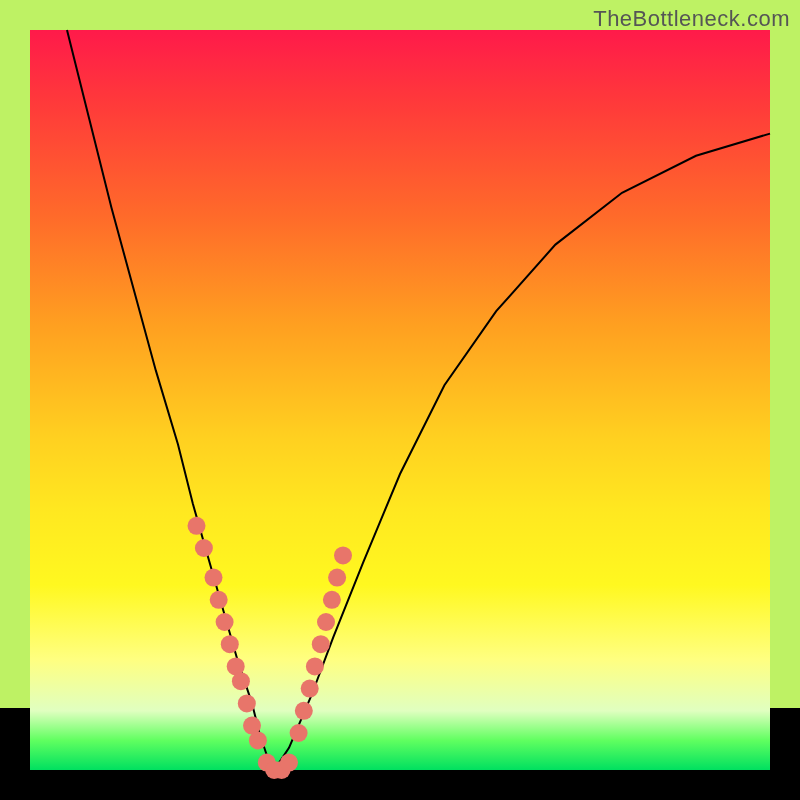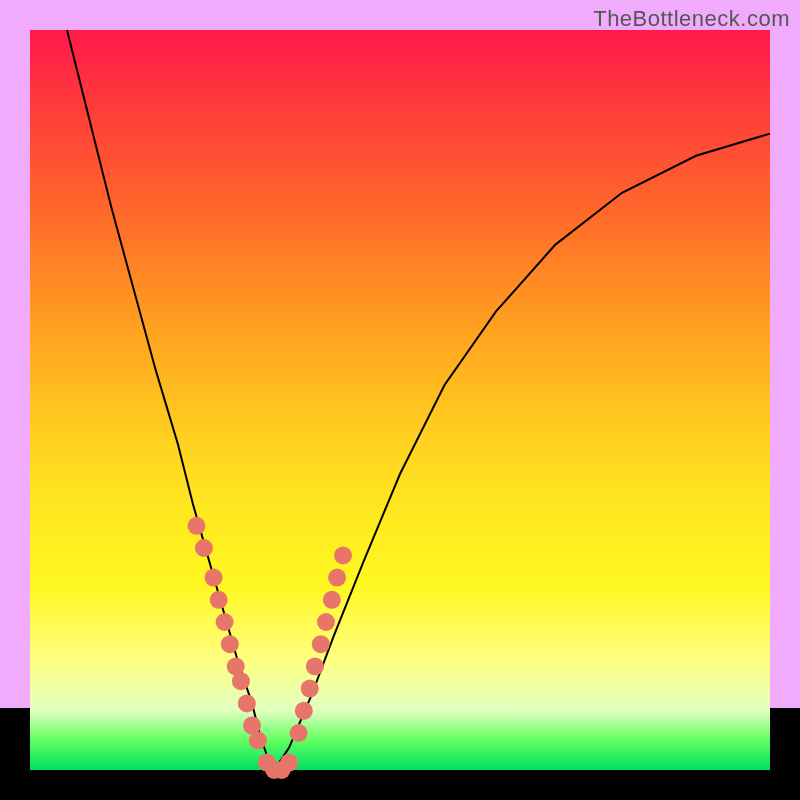--- a/index.html
+++ b/index.html
@@ -8,21 +8,21 @@
     width: 800px;
     height: 800px;
     overflow: hidden;
     background: #000;
     font-family: -apple-system, BlinkMacSystemFont, "Segoe UI", Arial, sans-serif;
   }
   .chart-container {
     position: relative;
     width: 800px;
     height: 708px;
-    background: #f0abfc;
+    background: #bef264;
   }
   .plot-area {
     position: absolute;
     left: 30px;
     top: 30px;
     width: 740px;
     height: 740px;
     background: linear-gradient(to bottom,
       #ff1a4a 0%,
       #ff3a3a 10%,

